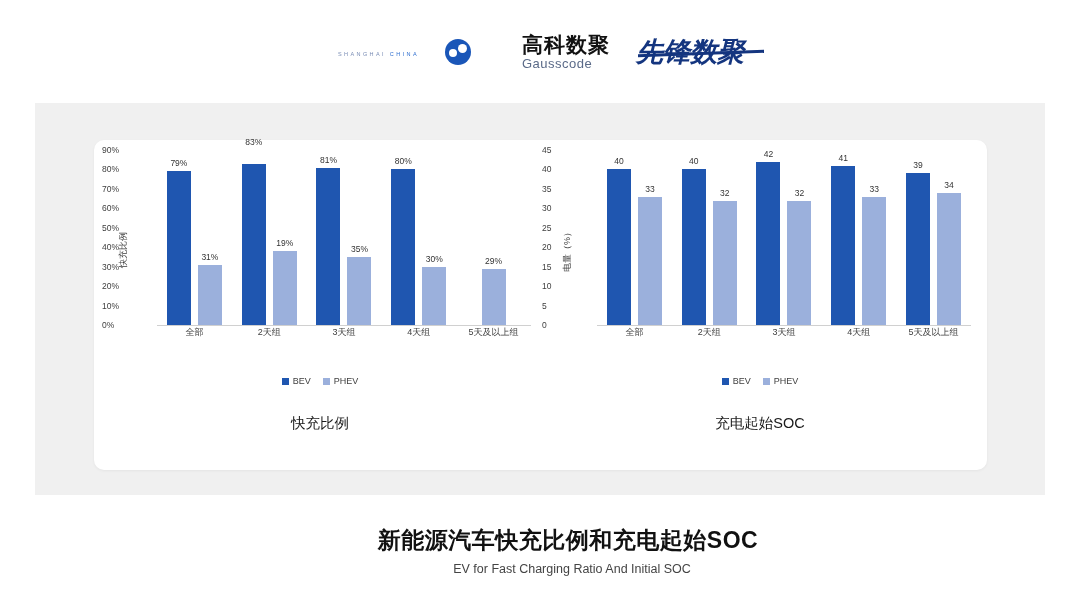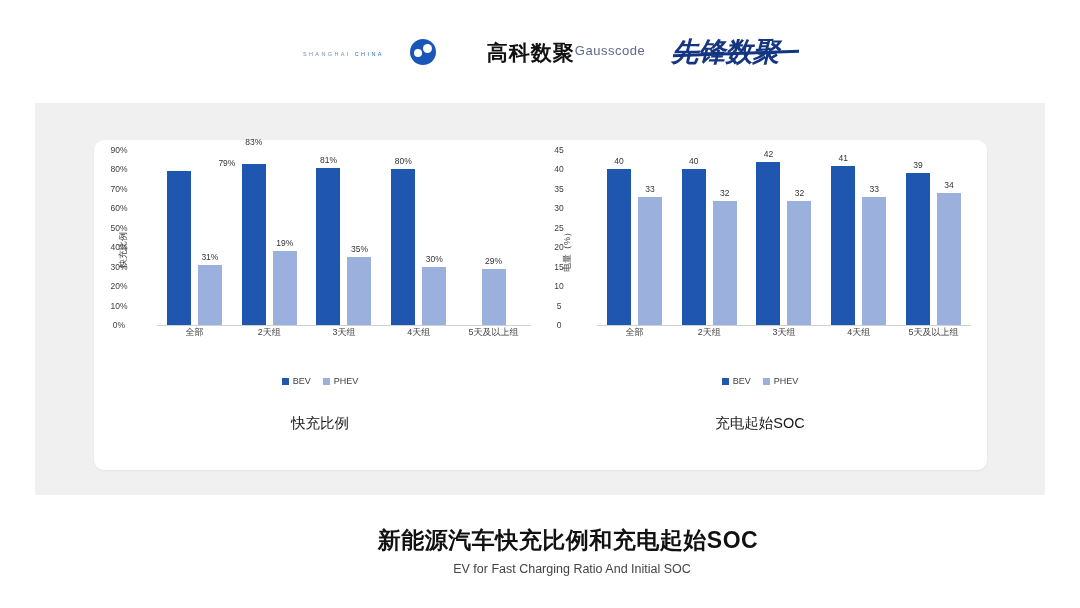--- a/index.html
+++ b/index.html
@@ -36,21 +36,21 @@
     background:#1a56b8;position:relative;display:inline-block;
   }
   .gauss-mark::after{
     content:"";position:absolute;left:13px;top:5px;width:9px;height:9px;border-radius:50%;
     background:#ffffff;
   }
   .gauss-mark::before{
     content:"";position:absolute;left:4px;top:10px;width:8px;height:8px;border-radius:50%;
     background:#ffffff;
   }
-  .gauss-text{display:flex;flex-direction:row;justify-content:center;line-height:1;margin-left:44px;}
+  .gauss-text{display:flex;flex-direction:column;justify-content:center;line-height:1;margin-left:44px;}
   .gauss-cn{font-size:21px;font-weight:700;color:#111111;letter-spacing:1px;}
   .gauss-en{font-size:13px;color:#5a6a88;letter-spacing:0.5px;margin-top:2px;}
   .logo-xf{
     font-size:27px;font-weight:700;font-style:italic;color:#14357f;
     letter-spacing:0px;position:relative;height:48px;display:flex;align-items:center;
   }
   .logo-xf .strike{
     position:absolute;left:2px;top:24px;width:126px;height:3px;background:#14357f;
     transform:skewY(-2deg);
   }
@@ -76,21 +76,21 @@
   .plot-wrap{position:relative;height:200px;}
   .y-axis-title{
     position:absolute;left:0px;top:50%;
     transform:translateY(-50%) rotate(-90deg);
     transform-origin:center center;
     font-size:9px;color:#404040;white-space:nowrap;
   }
   .y-ticks{position:absolute;top:0;height:175px;width:34px;}
   .y-ticks div{
     position:absolute;right:3px;font-size:8.5px;color:#404040;
-    transform:translateY(-50%);text-align:center;width:34px;
+    transform:translateY(-50%);text-align:left;width:34px;
   }
   .plot{
     position:absolute;left:52px;right:4px;top:0;height:175px;
     border-bottom:1px solid #d0d0d0;
   }
   .groups{position:absolute;left:0;right:0;bottom:0;top:0;display:flex;}
   .group{
     flex:1;position:relative;height:100%;
     display:flex;align-items:flex-end;justify-content:center;gap:7px;
   }
@@ -167,21 +167,21 @@
         <div style="top: 58.3333px;">60%</div>
         <div style="top: 38.8889px;">70%</div>
         <div style="top: 19.4444px;">80%</div>
         <div style="top: 0px;">90%</div>
       </div>
     <div class="plot">
       <div class="groups">
           <div class="group">
             <div class="bar" style="height: 153.611px;">
               <div class="fill" style="height: 153.611px; background: rgb(31, 86, 176);"></div>
-              <div class="val" style="bottom: 156.611px; margin-left: 48px;">79%</div>
+              <div class="val" style="bottom: 156.611px;">79%</div>
             </div>
             <div class="bar" style="height: 57px;">
               <div class="fill" style="height: 60.2778px; background: rgb(155, 176, 220);"></div>
               <div class="val" style="bottom: 63.2778px;">31%</div>
             </div>
           </div>
           <div class="group">
             <div class="bar" style="height: 161.389px;">
               <div class="fill" style="height: 161.389px; background: rgb(31, 86, 176);"></div>
               <div class="val" style="bottom: 178px;">83%</div>

